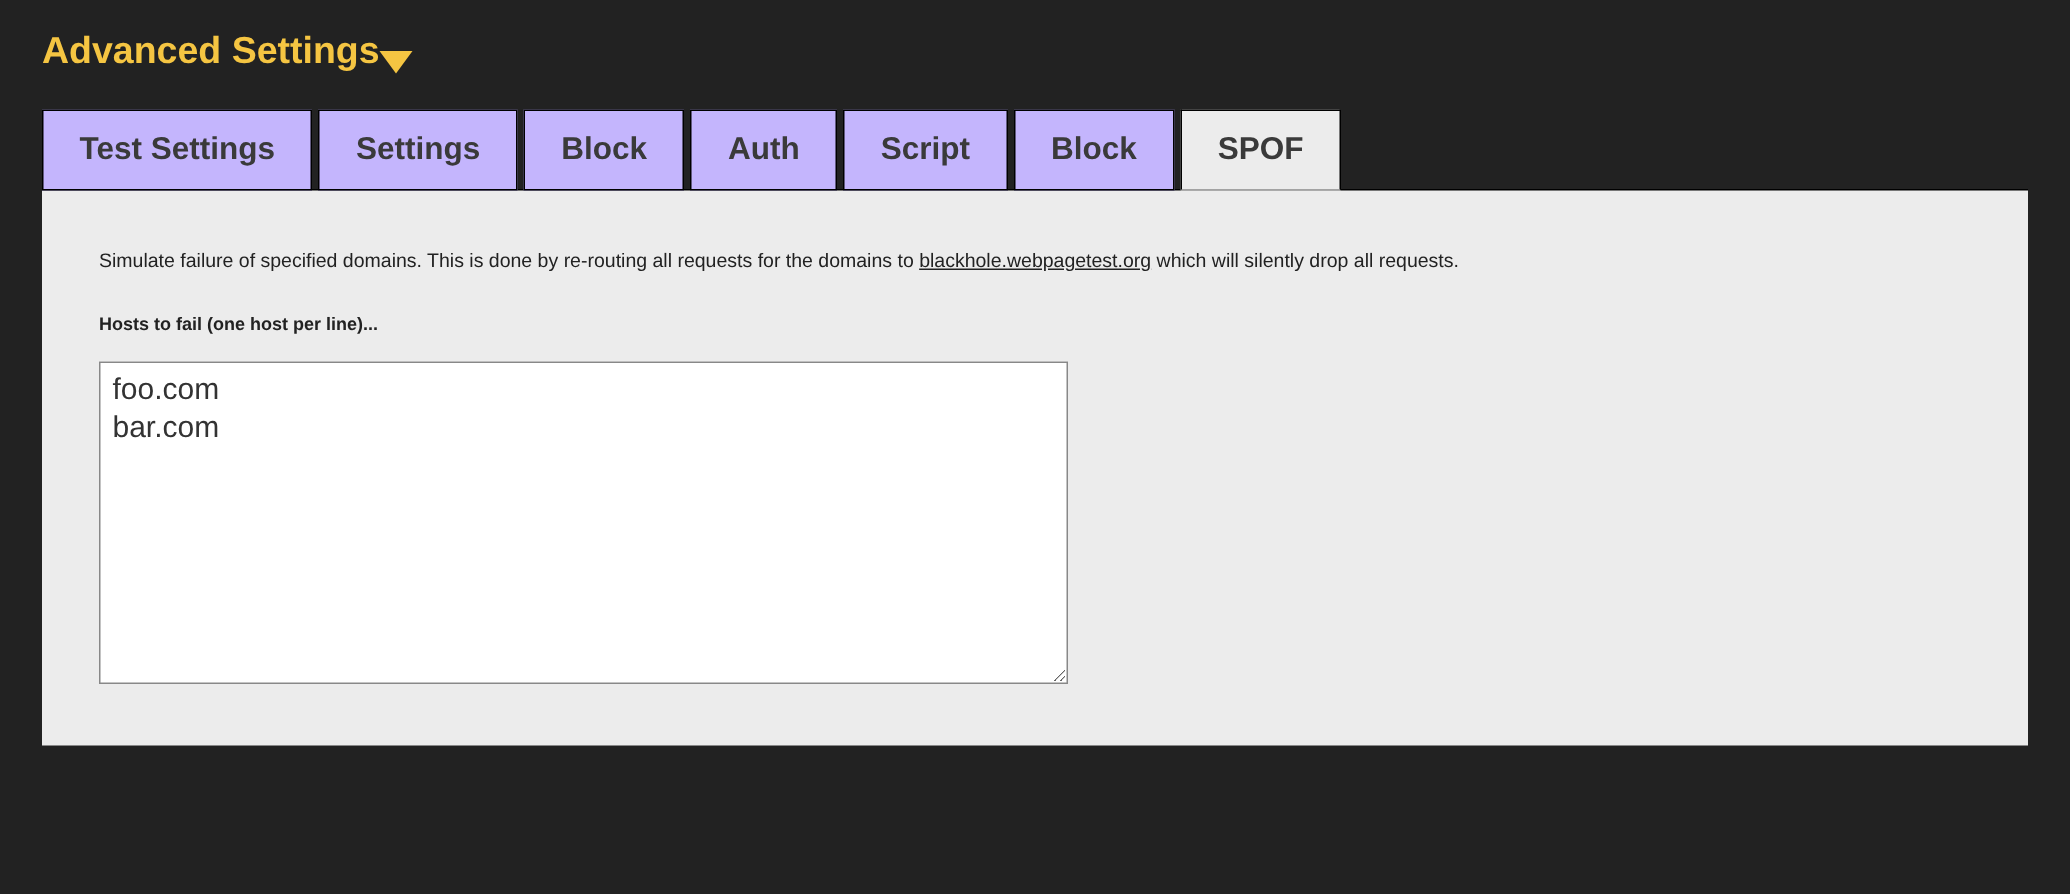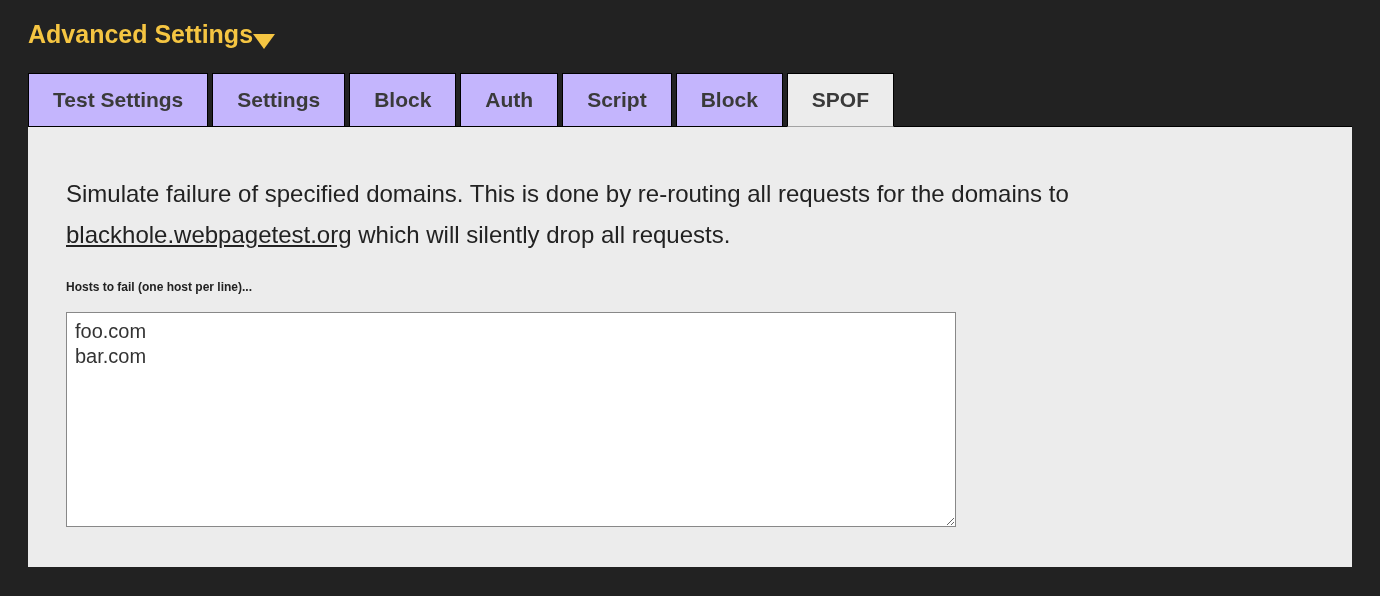--- a/index.html
+++ b/index.html
@@ -51,39 +51,38 @@
       position: relative;
       z-index: 1;
     }
     .panel {
       background: #ececec;
       border-top: 1px solid #000;
       padding: 36px 38px;
       margin-top: -1px;
     }
     .description {
-      font-size: 24px;
+      font-size: 13px;
       color: #222;
       line-height: 1.7;
       margin-bottom: 24px;
-      margin-top: 11px;
     }
     .description-link {
       text-decoration: underline;
       color: #222;
       cursor: pointer;
     }
     .field-label {
       font-size: 12px;
       font-weight: bold;
       color: #222;
       margin-bottom: 18px;
     }
     .hosts-textarea {
-      width: 890px;
+      width: 646px;
       height: 215px;
       border: 1px solid #888;
       background: #fff;
       font-size: 20px;
       font-family: Arial, Helvetica, sans-serif;
       color: #333;
       padding: 6px 8px;
       resize: both;
       line-height: 1.25;
     }

